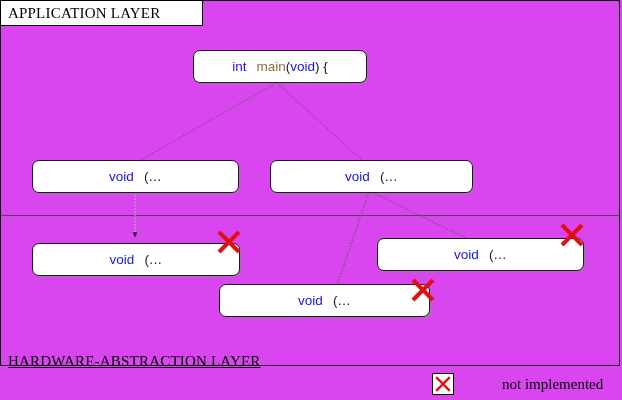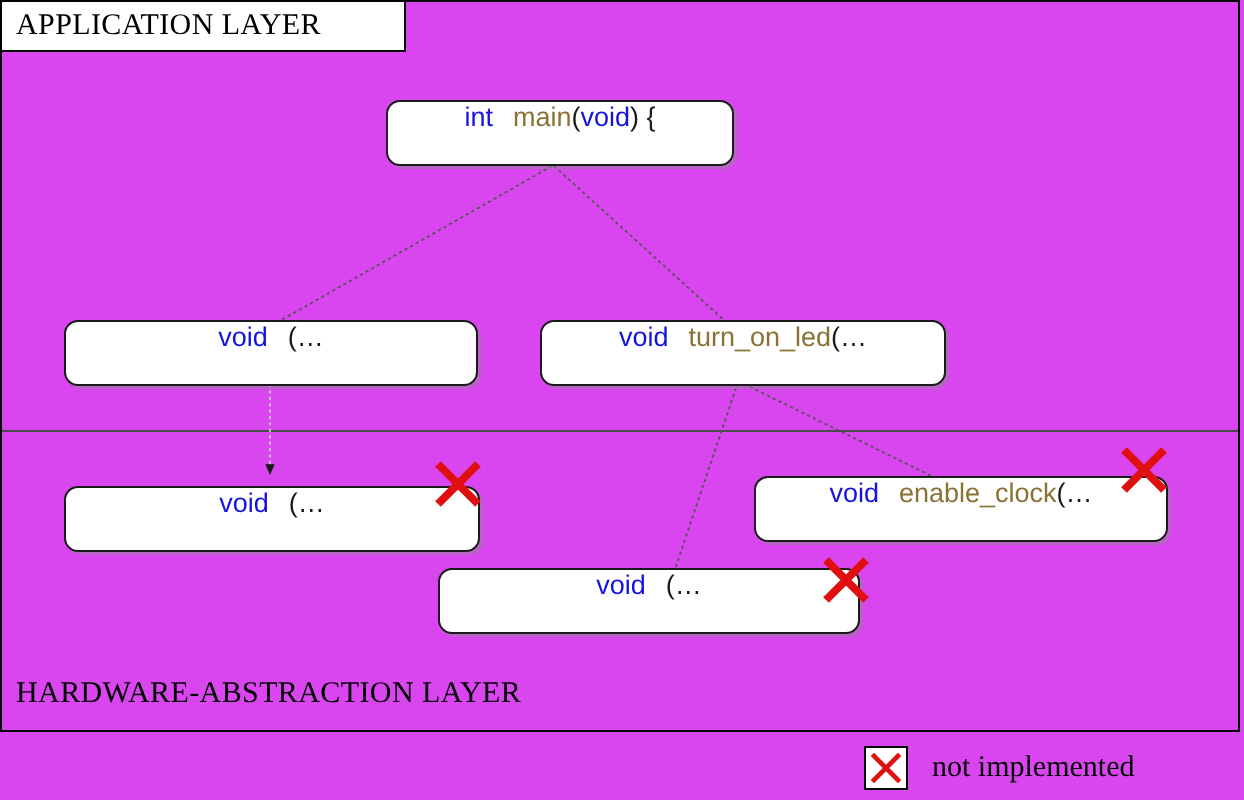--- a/index.html
+++ b/index.html
@@ -51,37 +51,38 @@
     padding-left: 7px;
     font-family: "Liberation Serif", serif;
     font-size: 15px;
     letter-spacing: 0.2px;
     color: #000000;
     background: #ffffff;
   }
   .layer-title-plain {
     position: absolute;
     left: 8px;
-    top: 339px;
+    top: 353px;
     font-family: "Liberation Serif", serif;
     font-size: 15px;
     letter-spacing: 0.2px;
     color: #000000;
     white-space: nowrap;
+    text-decoration: underline;
   }
 
   
   .fn-box {
     position: absolute;
     box-sizing: border-box;
     border: 1.4px solid #1a1a1a;
     border-radius: 7px;
     background: #ffffff;
     display: flex;
-    align-items: flex-start;
+    align-items: center;
     justify-content: center;
     font-family: "Liberation Sans", sans-serif;
     font-size: 13.5px;
     white-space: nowrap;
     box-shadow: 1.5px 1.5px 0 rgba(140,140,140,0.45);
   }
   .fn-box .tok { display: inline-block; }
   .tok-kw   { color: #1414e0; }
   .tok-fn   { color: #8a7234; }
   .tok-pn   { color: #1a1a1a; }
@@ -105,20 +106,21 @@
   }
 
   
   .legend {
     position: absolute;
     left: 432px;
     top: 372px;
     height: 24px;
     display: flex;
     align-items: center;
+    gap: 36px;
   }
   .legend-swatch {
     width: 22px;
     height: 22px;
     border: 1.4px solid #000000;
     box-sizing: border-box;
     position: relative;
     background: #ffffff;
     flex: 0 0 auto;
   }
@@ -175,21 +177,20 @@
     <span class="tok tok-kw">void</span>
       <span class="sp"></span>
       <span class="sp"></span>
     <span class="tok tok-pn"> (…</span>
   </div>
 
   <div class="fn-box" style="left:270px; top:160px; width:203px; height:33px;">
     <span class="tok tok-kw">void</span>
       <span class="sp"></span>
       <span class="sp"></span>
-    <span class="tok tok-fn">turn_on_led</span>
     <span class="tok tok-pn">(…</span>
   </div>
 
   <div class="fn-box" style="left:32px; top:243px; width:208px; height:33px;">
     <span class="tok tok-kw">void</span>
       <span class="sp"></span>
       <span class="sp"></span>
     <span class="tok tok-pn"> (…</span>
   </div>
 
@@ -197,21 +198,20 @@
     <span class="tok tok-kw">void</span>
       <span class="sp"></span>
       <span class="sp"></span>
     <span class="tok tok-pn"> (…</span>
   </div>
 
   <div class="fn-box" style="left:377px; top:238px; width:207px; height:33px;">
     <span class="tok tok-kw">void</span>
       <span class="sp"></span>
       <span class="sp"></span>
-    <span class="tok tok-fn">enable_clock</span>
     <span class="tok tok-pn">(…</span>
   </div>
 
   <svg class="xmark" style="left:216px; top:229px;" viewBox="0 0 26 26" xmlns="http://www.w3.org/2000/svg">
     <path d="M3,3 L23,23 M23,3 L3,23" stroke="#E01010" stroke-width="4" stroke-linecap="butt"></path>
   </svg>
 
   <svg class="xmark" style="left:410px; top:277px;" viewBox="0 0 26 26" xmlns="http://www.w3.org/2000/svg">
     <path d="M3,3 L23,23 M23,3 L3,23" stroke="#E01010" stroke-width="4" stroke-linecap="butt"></path>
   </svg>

